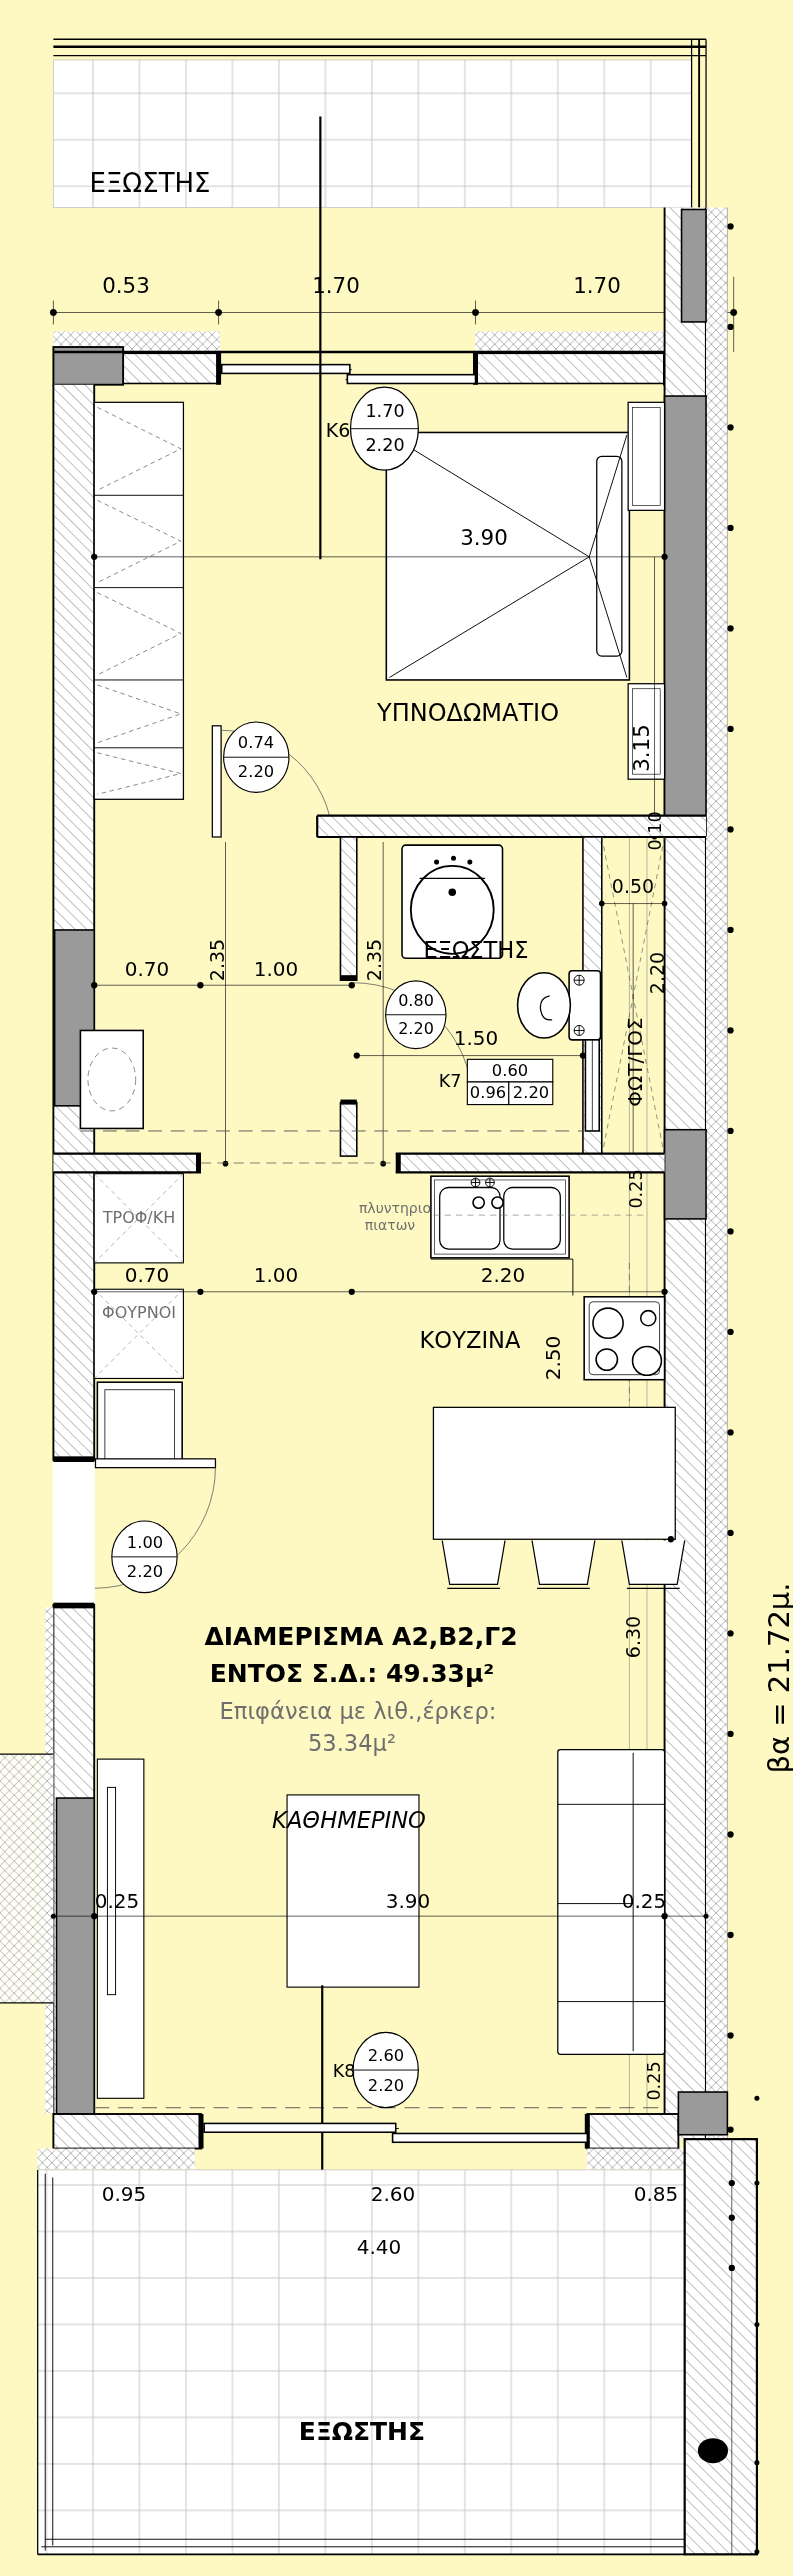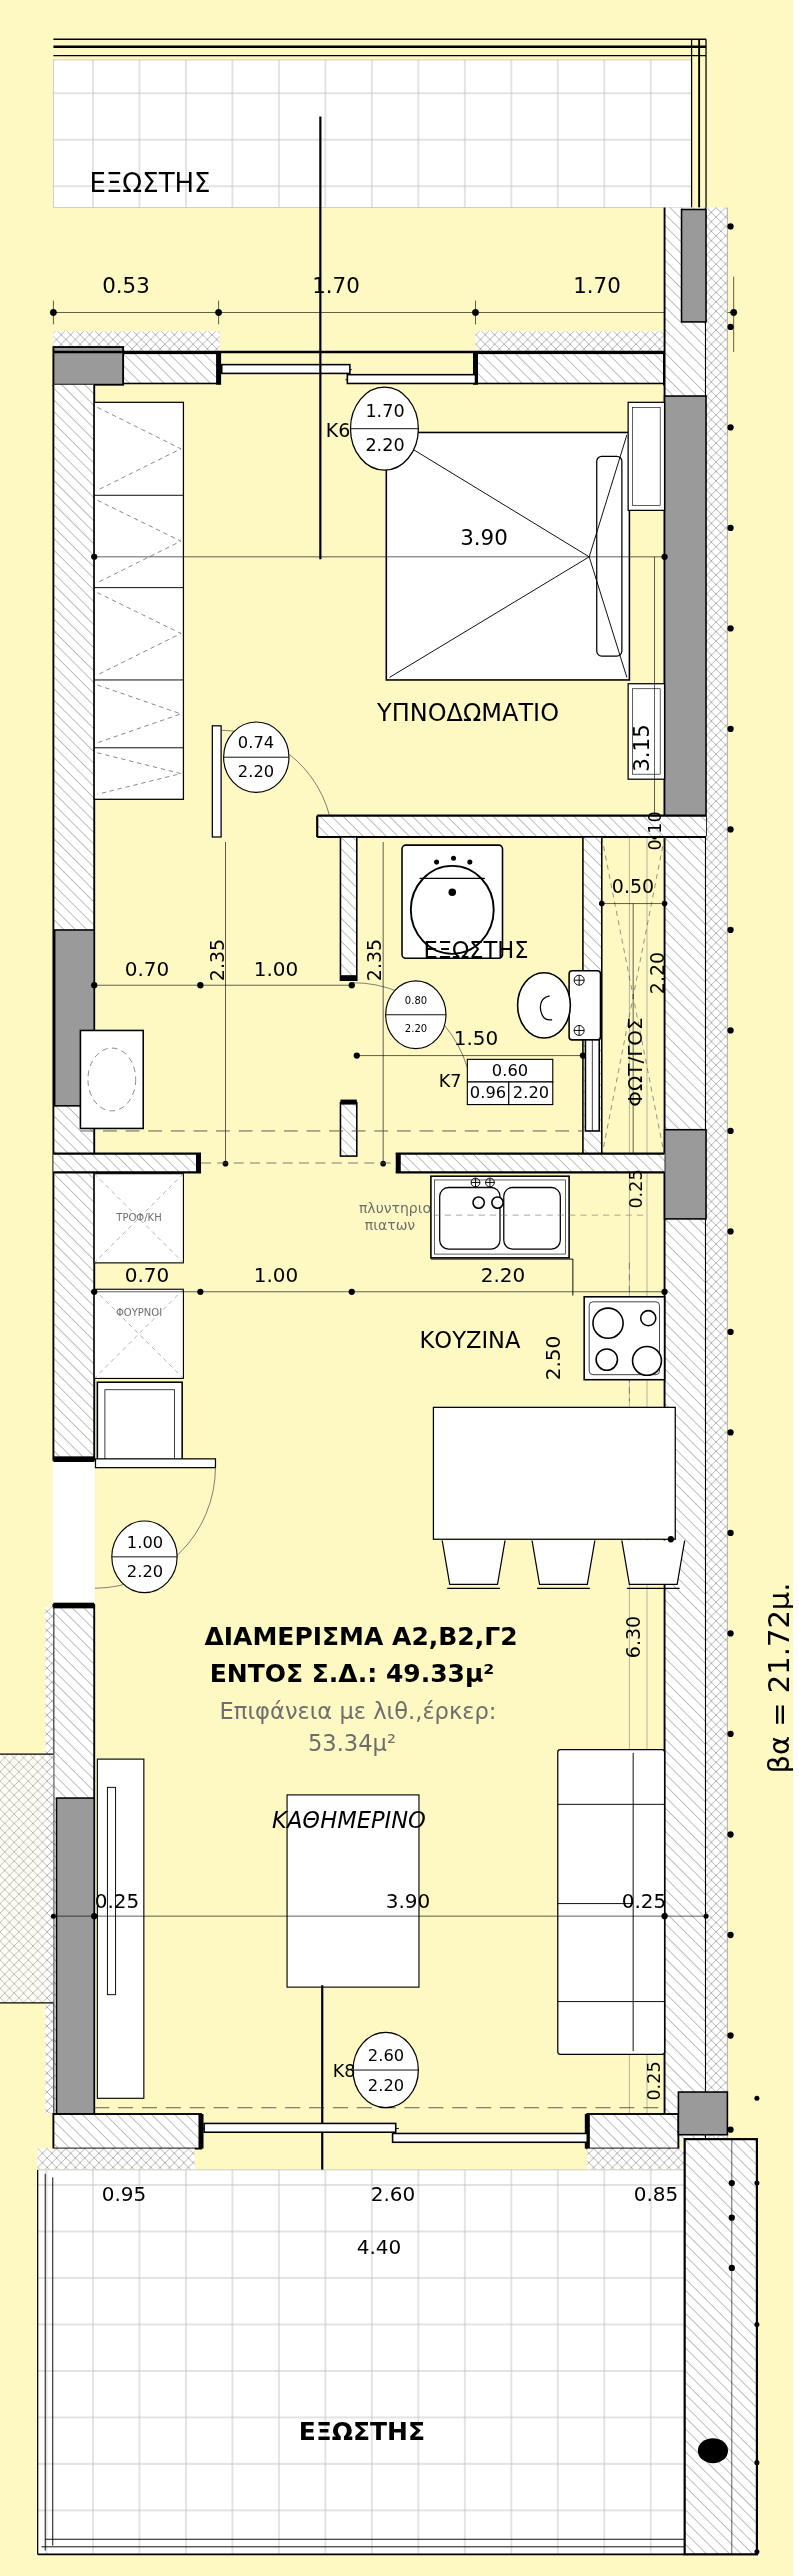--- a/index.html
+++ b/index.html
@@ -3,21 +3,21 @@
 <meta charset="utf-8">
 <style>
   html,body{margin:0;padding:0;background:#ffffff;}
   #plan{position:relative;width:793px;height:2576px;background:#fef9c3;overflow:hidden;
         font-family:"DejaVu Sans","Liberation Sans",sans-serif;}
   #plan svg{position:absolute;left:0;top:0;}
   .lbl{position:absolute;transform:translate(-50%,-50%);color:#000;white-space:nowrap;
        line-height:1;letter-spacing:0;}
   .rot{transform:translate(-50%,-50%) rotate(-90deg);}
   .muted{color:#6e6e6e;}
-  .s22{font-size:14px;} .s24{font-size:10px;} .s26{font-size:16.3px;} .s28{font-size:17.6px;}
+  .s22{font-size:14px;} .s24{font-size:16px;} .s26{font-size:16.3px;} .s28{font-size:17.6px;}
   .s30{font-size:19px;} .s32{font-size:20px;} .s34{font-size:21.4px;} .s36{font-size:22.6px;}
   .s38{font-size:24px;} .s40{font-size:25px;font-weight:bold;} .s42{font-size:26px;} .s46{font-size:29px;}
 </style>
 </head>
 <body>
 
 <div id="plan">
 
 <svg width="799" height="2576" viewBox="0 0 1272 4100">
   <defs>

